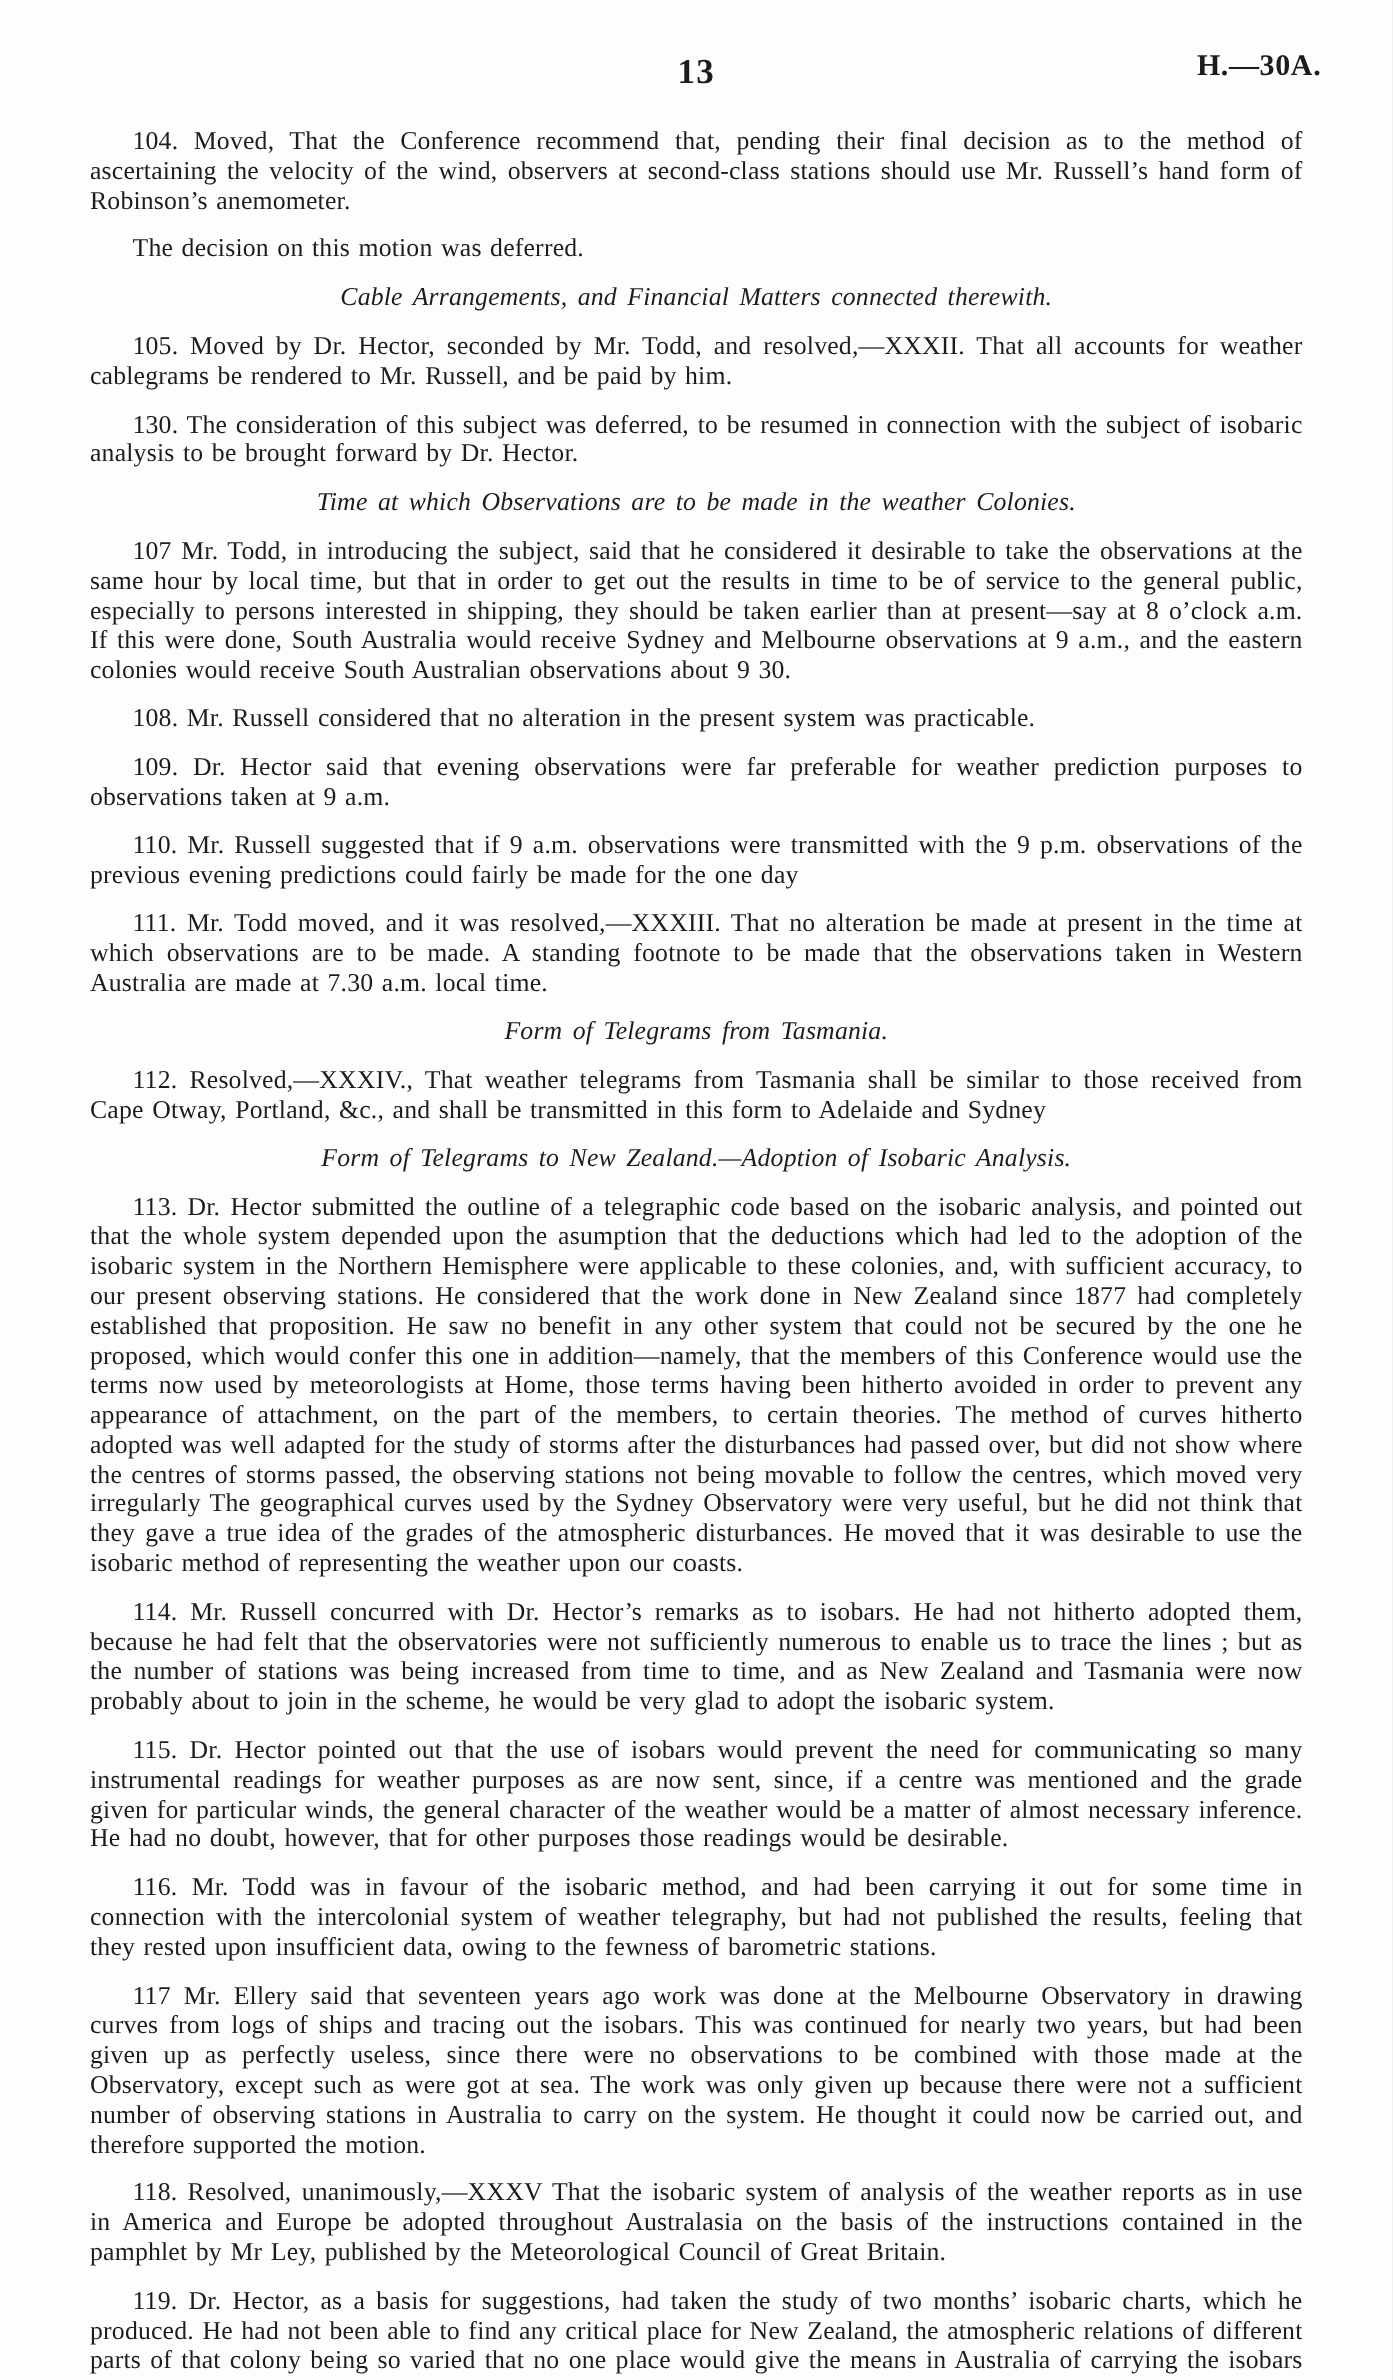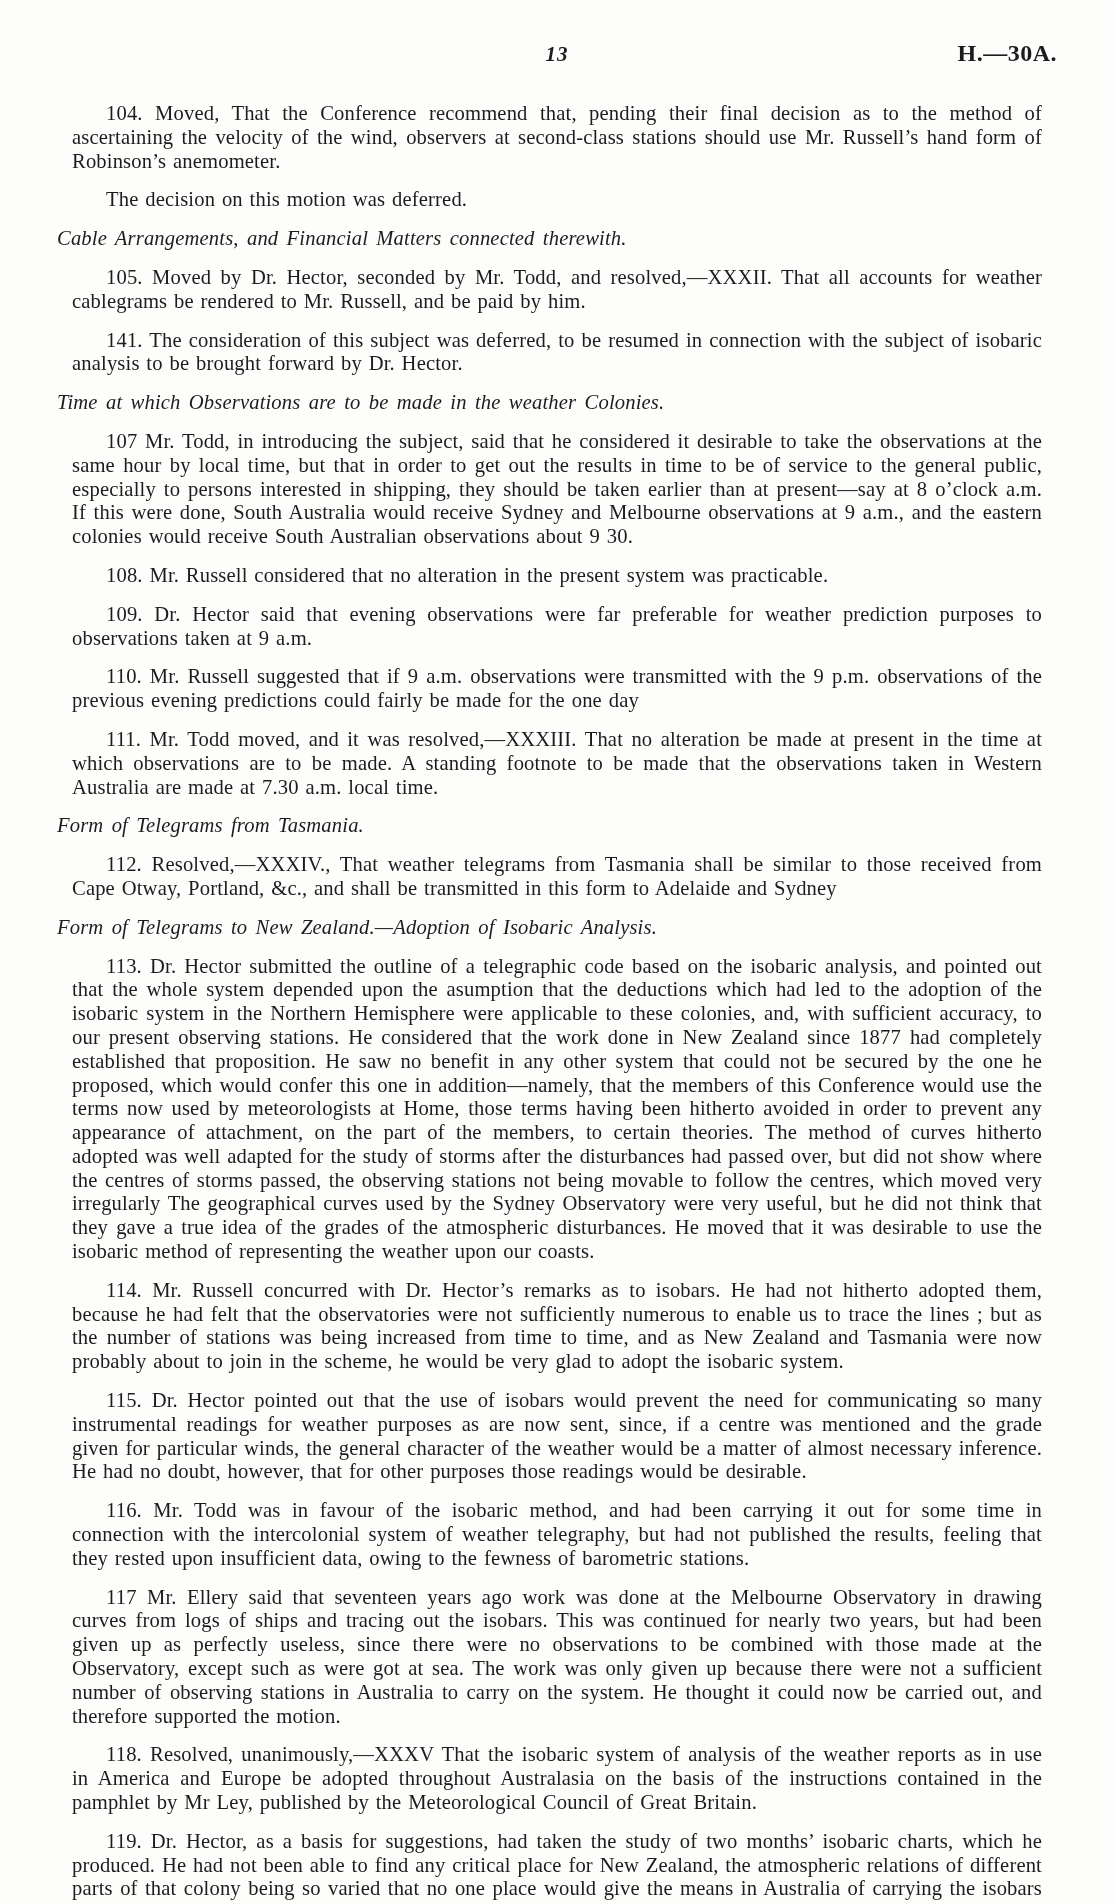--- a/index.html
+++ b/index.html
@@ -22,24 +22,23 @@
   .page-header {
     position: relative;
     height: 36px;
     width: 100%;
   }
   .page-number {
     position: absolute;
     left: 50%;
     transform: translateX(-50%);
     top: 2px;
-    font-size: 21px;
+    font-size: 28px;
     font-weight: bold;
     letter-spacing: 1px;
-    font-style: italic;
   }
   .doc-ref {
     position: absolute;
     right: 0;
     top: 0;
     font-size: 24px;
     font-weight: bold;
     letter-spacing: 0.5px;
   }
   .content {
@@ -49,40 +48,40 @@
     text-align: justify;
     letter-spacing: 0.15px;
     word-spacing: 1.5px;
   }
   .para {
     margin: 15px;
     text-indent: 34px;
   }
   .heading {
     margin: 13px 0 11px 0;
-    text-align: left;
+    text-align: center;
     font-style: italic;
     text-indent: 0;
     word-spacing: 3px;
   }
 </style>
 </head>
 <body>
 
 <div class="page">
   <div class="page-header">
     <span class="page-number">13</span>
     <span class="doc-ref">H.—30A.</span>
   </div>
   <main class="content">
       <p class="para">104. Moved, That the Conference recommend that, pending their final decision as to the method of ascertaining the velocity of the wind, observers at second-class stations should use Mr. Russell’s hand form of Robinson’s anemometer.</p>
       <p class="para">The decision on this motion was deferred.</p>
       <p class="heading">Cable Arrangements, and Financial Matters connected therewith.</p>
       <p class="para">105. Moved by Dr. Hector, seconded by Mr. Todd, and resolved,—XXXII. That all accounts for weather cablegrams be rendered to Mr. Russell, and be paid by him.</p>
-      <p class="para">141. The consideration of this subject was deferred, to be resumed in connection with the subject of isobaric analysis to be brought forward by Dr. Hector.</p>
+      <p class="para">130. The consideration of this subject was deferred, to be resumed in connection with the subject of isobaric analysis to be brought forward by Dr. Hector.</p>
       <p class="heading">Time at which Observations are to be made in the weather Colonies.</p>
       <p class="para">107 Mr. Todd, in introducing the subject, said that he considered it desirable to take the observations at the same hour by local time, but that in order to get out the results in time to be of service to the general public, especially to persons interested in shipping, they should be taken earlier than at present—say at 8 o’clock a.m.  If this were done, South Australia would receive Sydney and Melbourne observations at 9 a.m., and the eastern colonies would receive South Australian observations about 9 30.</p>
       <p class="para">108. Mr. Russell considered that no alteration in the present system was practicable.</p>
       <p class="para">109. Dr. Hector said that evening observations were far preferable for weather prediction purposes to observations taken at 9 a.m.</p>
       <p class="para">110. Mr. Russell suggested that if 9 a.m. observations were transmitted with the 9 p.m. observations of the previous evening predictions could fairly be made for the one day</p>
       <p class="para">111. Mr. Todd moved, and it was resolved,—XXXIII. That no alteration be made at present in the time at which observations are to be made.  A standing footnote to be made that the observations taken in Western Australia are made at 7.30 a.m. local time.</p>
       <p class="heading">Form of Telegrams from Tasmania.</p>
       <p class="para">112. Resolved,—XXXIV., That weather telegrams from Tasmania shall be similar to those received from Cape Otway, Portland, &amp;c., and shall be transmitted in this form to Adelaide and Sydney</p>
       <p class="heading">Form of Telegrams to New Zealand.—Adoption of Isobaric Analysis.</p>
       <p class="para">113. Dr. Hector submitted the outline of a telegraphic code based on the isobaric analysis, and pointed out that the whole system depended upon the asumption that the deductions which had led to the adoption of the isobaric system in the Northern Hemisphere were applicable to these colonies, and, with sufficient accuracy, to our present observing stations.  He considered that the work done in New Zealand since 1877 had completely established that proposition.  He saw no benefit in any other system that could not be secured by the one he proposed, which would confer this one in addition—namely, that the members of this Conference would use the terms now used by meteorologists at Home, those terms having been hitherto avoided in order to prevent any appearance of attachment, on the part of the members, to certain theories.  The method of curves hitherto adopted was well adapted for the study of storms after the disturbances had passed over, but did not show where the centres of storms passed, the observing stations not being movable to follow the centres, which moved very irregularly The geographical curves used by the Sydney Observatory were very useful, but he did not think that they gave a true idea of the grades of the atmospheric disturbances.  He moved that it was desirable to use the isobaric method of representing the weather upon our coasts.</p>

